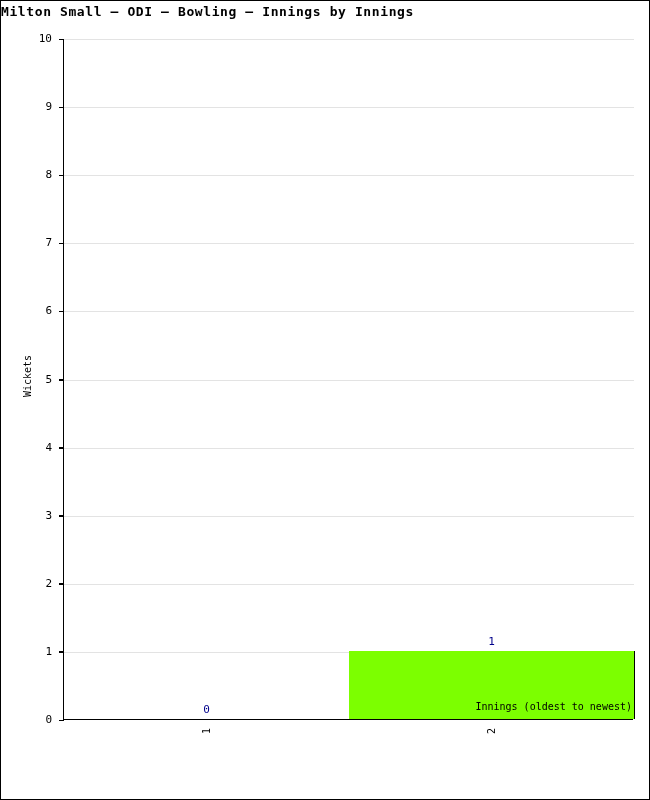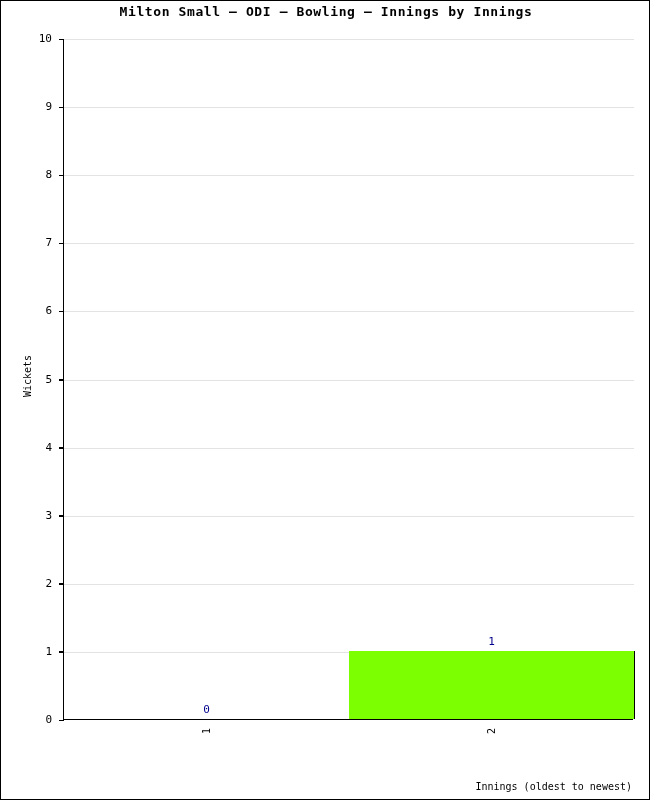--- a/index.html
+++ b/index.html
@@ -23,21 +23,20 @@
     border: 1px solid #000000;
     background: #ffffff;
   }
 
   
   .chart-title {
     position: absolute;
     left: 0;
     top: 3px;
     width: 650px;
-    text-align: center;
     font-size: 13px;
     font-weight: bold;
     letter-spacing: 0.6px;
     color: #000000;
     white-space: pre;
   }
 
   
   .plot-area {
     position: absolute;
@@ -130,21 +129,21 @@
     top: 8px;
     transform: translate(-50%, -50%) rotate(-90deg);
     transform-origin: center center;
     font-size: 10px;
     white-space: pre;
     color: #000000;
   }
 
   .xaxis-title {
     position: absolute;
-    top: 780px;
+    top: 700px;
     right: 17px;
     font-size: 10px;
     color: #000000;
     white-space: pre;
   }
 
   
   .footer {
     position: absolute;
     left: 4px;

